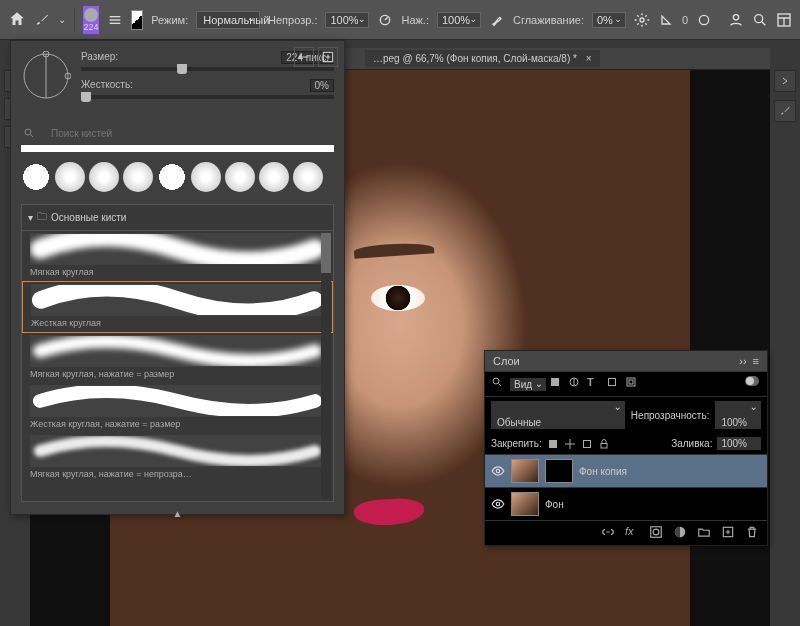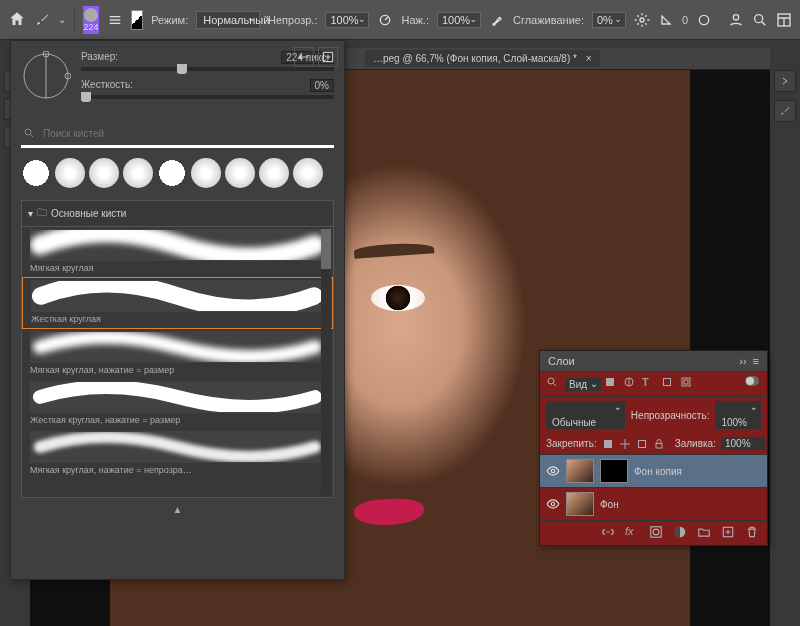--- a/index.html
+++ b/index.html
@@ -15,34 +15,34 @@
 .brush-tip .num { font-size: 9px; color: #ddd; }
 .swatches { width: 20px; height: 20px; background: linear-gradient(135deg, #fff 50%, #000 50%); border: 1px solid #888; }
 .label { font-size: 11px; color: #ccc; }
 .dropdown { background: #3f3f3f; border: 1px solid #666; padding: 2px 18px 2px 6px; font-size: 11px; color: #ddd; position: relative; min-width: 60px; }
 .dropdown::after { content: "⌄"; position: absolute; right: 4px; top: 0; font-size: 10px; }
 .num-field { background: #3f3f3f; border: 1px solid #666; padding: 1px 12px 1px 4px; font-size: 11px; color: #ddd; width: 44px; position: relative; }
 .num-field::after { content: "⌄"; position: absolute; right: 3px; top: 1px; font-size: 9px; }
 .spacer { flex: 1; }
 
 
-.brush-panel { position: absolute; top: 40px; left: 10px; width: 335px; height: 540px; background: #3f3f3f; border: 1px solid #2a2a2a; box-shadow: 2px 2px 8px rgba(0,0,0,.4); z-index: 5; padding: 10px; }
+.brush-panel { position: absolute; top: 40px; left: 10px; width: 335px; height: 475px; background: #3f3f3f; border: 1px solid #2a2a2a; box-shadow: 2px 2px 8px rgba(0,0,0,.4); z-index: 5; padding: 10px; }
 .bp-top { display: flex; gap: 10px; }
 .angle-ctrl { width: 50px; height: 50px; }
 .angle-ctrl svg circle { fill: none; stroke: #aaa; stroke-width: 1; }
 .sliders { flex: 1; }
 .slider-row { margin-bottom: 8px; }
 .slider-row .lbl { font-size: 10px; color: #bbb; margin-bottom: 2px; display: flex; justify-content: space-between; }
 .slider-row .lbl .val { background: #323232; padding: 0 4px; border: 1px solid #222; font-size: 10px; }
 .slider-track { height: 4px; background: #2a2a2a; position: relative; margin-top: 3px; }
 .slider-thumb { position: absolute; top: -3px; width: 10px; height: 10px; background: #bbb; border-radius: 0 0 3px 3px; transform: translateX(-50%); }
 .flip-btns { position: absolute; right: 6px; top: 6px; display: flex; gap: 4px; }
 .flip-btns .icon { width: 20px; height: 20px; border: 1px solid #555; cursor: pointer; }
 
-.search-row { margin-top: 14px; display: flex; gap: 6px; padding: 4px 0; border-bottom: 3px solid #ffffff; }
+.search-row { margin-top: 14px; display: flex; gap: 14px; padding: 4px 0; border-bottom: 7px solid #ffffff; }
 .search-row input { background: transparent; border: none; color: #888; font-size: 10px; outline: none; flex: 1; }
 
 .preset-strip { display: flex; gap: 4px; margin-top: 10px; overflow: hidden; }
 .preset-dot { width: 30px; height: 30px; border-radius: 50%; background: radial-gradient(circle, #fff 20%, #ccc 80%, transparent 100%); flex-shrink: 0; }
 .preset-dot.hard { background: radial-gradient(circle, #fff 60%, #fff 60%, transparent 61%); }
 
 .folder-section { margin-top: 12px; border: 1px solid #555; background: #383838; }
 .folder-header { padding: 4px 6px; font-size: 10px; display: flex; align-items: center; gap: 4px; border-bottom: 1px solid #555; }
 .folder-body { height: 270px; overflow-y: auto; position: relative; }
 .brush-item { padding: 2px 8px 4px 8px; }
@@ -61,21 +61,21 @@
 }
 .canvas .lips { position: absolute; top: 74%; left: 42%; width: 70px; height: 26px; background: #c41c4d; border-radius: 40% 40% 50% 50%; transform: rotate(-3deg); }
 .canvas .eye { position: absolute; top: 37%; left: 45%; width: 54px; height: 26px; background: radial-gradient(circle at 50% 50%, #3a2416 0%, #120805 40%, #fff 42%, #f3e5d8 100%); border-radius: 50%; }
 .canvas .brow { position: absolute; top: 30%; left: 42%; width: 80px; height: 12px; background: #4a3020; border-radius: 40% 60% 0 0; transform: rotate(-4deg); }
 
 
 .right-strip { position: absolute; right: 4px; top: 70px; width: 22px; display: flex; flex-direction: column; gap: 8px; z-index: 3; }
 .right-strip .rbtn { height: 22px; background: #424242; display: flex; align-items: center; justify-content: center; border: 1px solid #2a2a2a; }
 
 
-.layers-panel { position: absolute; right: 32px; top: 350px; width: 229px; background: #7f1d1d; border: 1px solid #222; box-shadow: 2px 2px 6px rgba(0,0,0,.4); z-index: 10; }
+.layers-panel { position: absolute; right: 32px; top: 350px; width: 284px; background: #000000; border: 1px solid #222; box-shadow: 2px 2px 6px rgba(0,0,0,.4); z-index: 10; }
 .lp-title { padding: 4px 8px; font-size: 11px; display: flex; align-items: center; justify-content: space-between; background: #454545; }
 .lp-filter { padding: 4px 6px; display: flex; align-items: center; gap: 3px; border-top: 1px solid #333; border-bottom: 1px solid #333; }
 .lp-filter .dd { background: #333; padding: 1px 14px 1px 4px; font-size: 10px; position: relative; }
 .lp-filter .dd::after { content: "⌄"; position: absolute; right: 3px; top: 0; }
 .lp-filter .ficon { width: 16px; height: 16px; color: #999; }
 .lp-blend { padding: 4px 6px; display: flex; align-items: center; gap: 6px; font-size: 10px; }
 .lp-blend .dd { background: #333; padding: 16px 14px 1px 6px; font-size: 10px; position: relative; flex: 1; }
 .lp-blend .dd::after { content: "⌄"; position: absolute; right: 3px; top: 0; }
 .lp-lock { padding: 4px 6px; display: flex; align-items: center; gap: 5px; font-size: 10px; }
 .lp-layers { }

